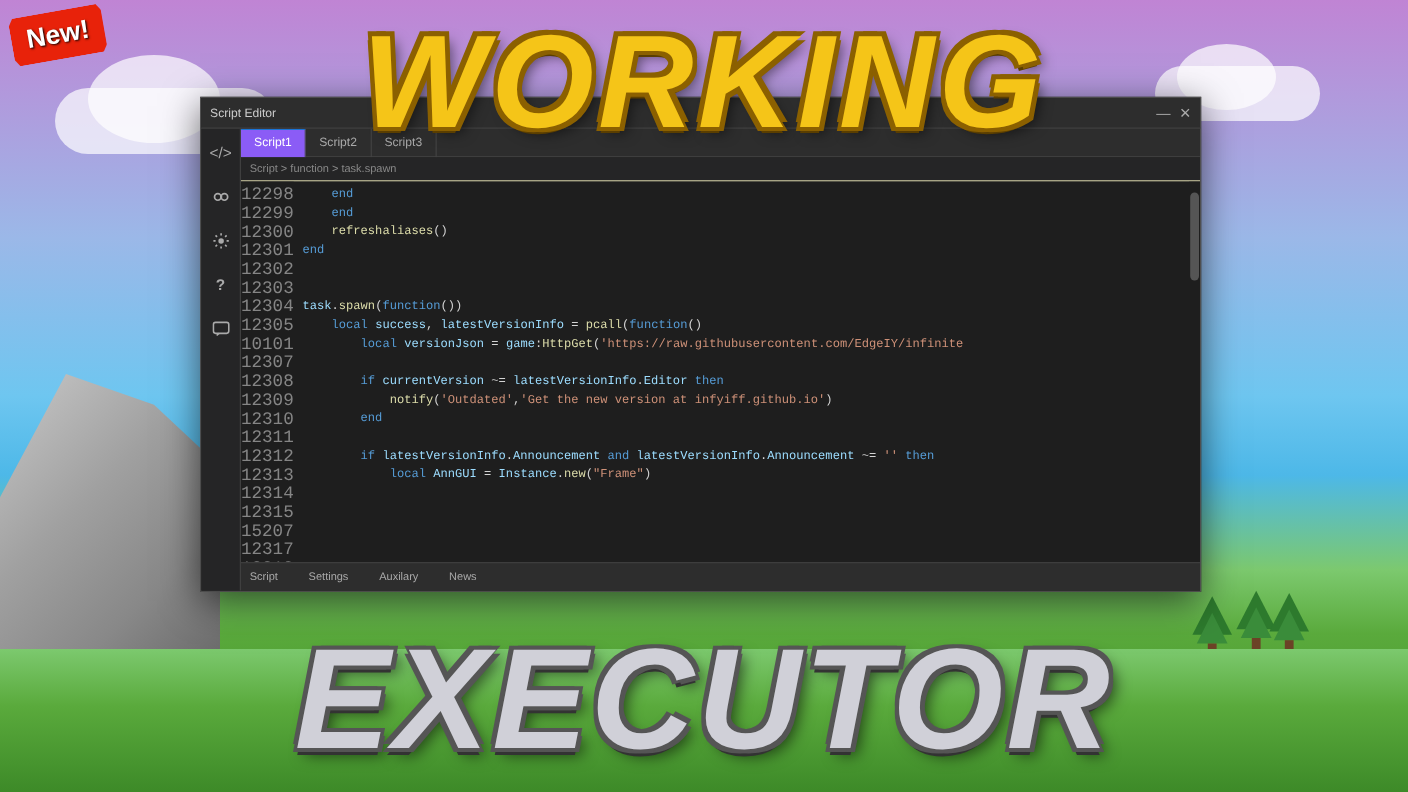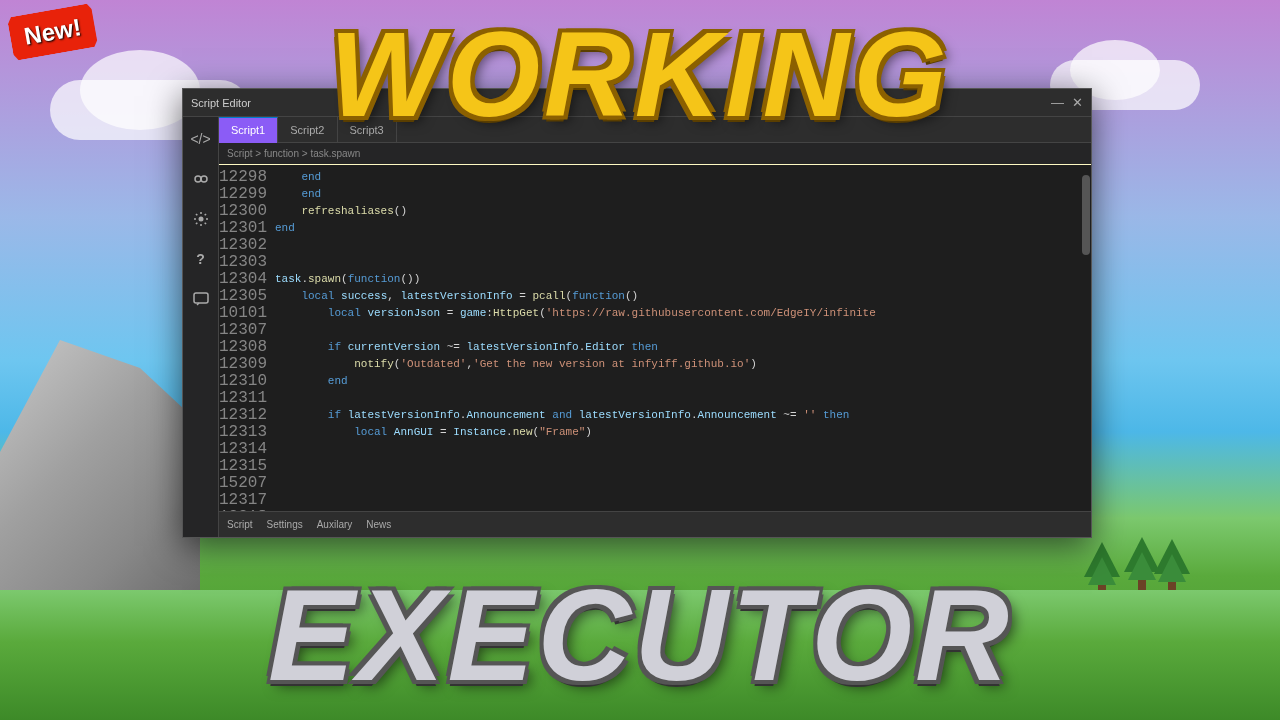--- a/index.html
+++ b/index.html
@@ -343,21 +343,21 @@
       left: 1px;
     }
 
     
     .bottom-toolbar {
       height: 26px;
       background: #2d2d2d;
       display: flex;
       align-items: center;
       padding: 0 8px;
-      gap: 14px;
+      gap: 28px;
       border-top: 1px solid #444;
       flex-shrink: 0;
     }
 
     .bottom-btn {
       color: #aaa;
       font-size: 10px;
       cursor: pointer;
       white-space: nowrap;
     }

